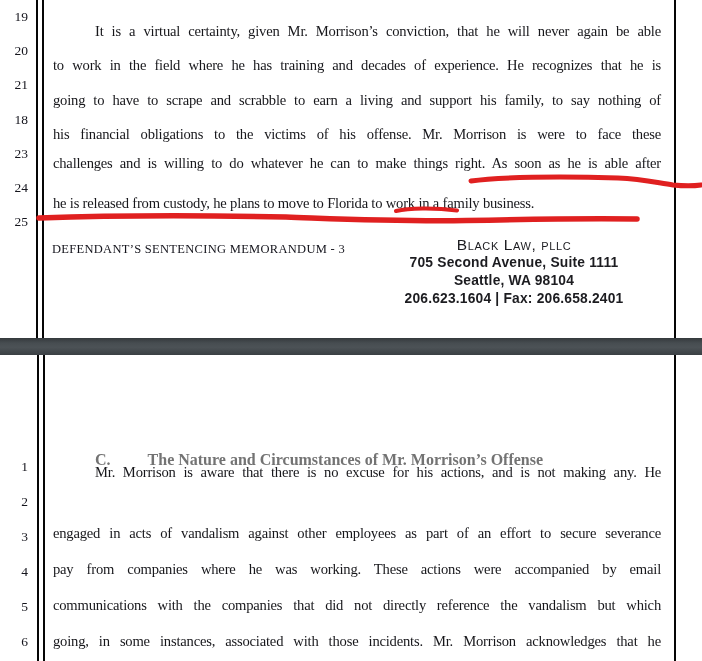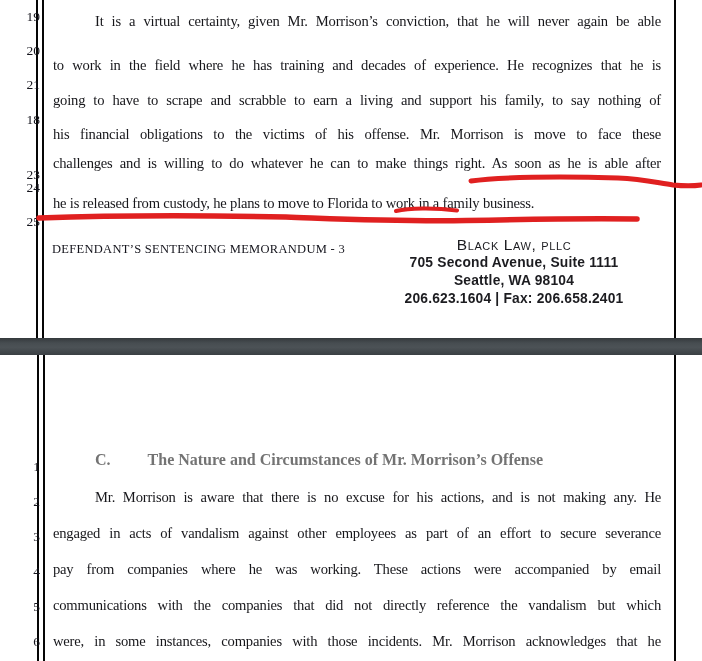--- a/index.html
+++ b/index.html
@@ -3,21 +3,21 @@
 <meta charset="utf-8">
 <style>
   * { margin:0; padding:0; box-sizing:border-box; }
   body { background:#fff; }
   .stage {
     position:relative; width:702px; height:661px; background:#ffffff;
     font-family:"Liberation Serif", serif; color:#1a1a1a; overflow:hidden;
   }
   .vrule { position:absolute; width:2px; background:#050505; }
   .lnum {
-    position:absolute; left:12px; width:28px; text-align:right;
+    position:absolute; left:0; width:28px; text-align:right;
     font-size:13.5px; line-height:15px; color:#14141c;
   }
   .bodyline {
     position:absolute; left:53px; width:608px;
     font-size:14.6px; letter-spacing:-0.2px; color:#17171b;
     white-space:normal;
   }
   .j { text-align:justify; text-align-last:justify; }
   .lastline { text-align:left; }
   .indent { text-indent:42px; }
@@ -52,28 +52,28 @@
 
   <div>
     <div class="vrule" style="left:36px; top:0; height:338px;"></div>
     <div class="vrule" style="left:42px; top:0; height:338px;"></div>
     <div class="vrule" style="left:674px; top:0; height:338px;"></div>
 
     <div class="lnum" style="top:9px;">19</div>
     <div class="lnum" style="top:43px;">20</div>
     <div class="lnum" style="top:77px;">21</div>
     <div class="lnum" style="top:112px;">18</div>
-    <div class="lnum" style="top:146px;margin-top:21px;">23</div>
+    <div class="lnum" style="top:146px;">23</div>
     <div class="lnum" style="top:180px;text-align:right;">24</div>
     <div class="lnum" style="top:214px;">25</div>
 
-    <div class="bodyline p1line j indent" style="top:4px;">It is a virtual certainty, given Mr. Morrison’s conviction, that he will never again be able</div>
+    <div class="bodyline p1line j indent" style="top:14px;">It is a virtual certainty, given Mr. Morrison’s conviction, that he will never again be able</div>
     <div class="bodyline p1line j" style="top:48.2px;">to work in the field where he has training and decades of experience.  He recognizes that he is</div>
     <div class="bodyline p1line j" style="top:82.6px;">going to have to scrape and scrabble to earn a living and support his family, to say nothing of</div>
-    <div class="bodyline p1line j" style="top:117px;">his financial obligations to the victims of his offense.  Mr. Morrison is move to face these</div>
+    <div class="bodyline p1line j" style="top:117px;">his financial obligations to the victims of his offense.  Mr. Morrison is were to face these</div>
     <div class="bodyline p1line j" style="top:146px;">challenges and is willing to do whatever he can to make things right.  As soon as he is able after</div>
     <div class="bodyline p1line lastline" style="top:185.8px;">he is released from custody, he plans to move to Florida to work in a family business.</div>
 
     <svg class="red-mark" style="left:468px; top:172px;" width="236" height="18" viewBox="0 0 236 18">
       <path d="M3,9 C30,5 90,4 150,6 C175,7 190,11 205,13 C215,14 226,14 233,13" fill="none" stroke-width="5" stroke-linecap="round" stroke="#e02020"></path>
     </svg>
     <svg class="red-mark" style="left:394px; top:204px;" width="66" height="11" viewBox="0 0 66 11">
       <path d="M2,7 C15,4 40,3.5 63,6.5" fill="none" stroke-width="4" stroke-linecap="round" stroke="#e02020"></path>
     </svg>
     <svg class="red-mark" style="left:36px; top:211px;" width="606" height="14" viewBox="0 0 606 14">
@@ -101,20 +101,20 @@
     <div class="lnum" style="top:494px;">2</div>
     <div class="lnum" style="top:529px;">3</div>
     <div class="lnum" style="top:564px;">4</div>
     <div class="lnum" style="top:599px;">5</div>
     <div class="lnum" style="top:634px;">6</div>
 
     <div class="heading">
       <span class="hlabel">C.</span><span class="htext">The Nature and Circumstances of Mr. Morrison’s Offense</span>
     </div>
 
-    <div class="bodyline p2line j indent" style="top:479px;">Mr. Morrison is aware that there is no excuse for his actions, and is not making any.  He</div>
+    <div class="bodyline p2line j indent" style="top:454px;">Mr. Morrison is aware that there is no excuse for his actions, and is not making any.  He</div>
     <div class="bodyline p2line j" style="top:515px;">engaged in acts of vandalism against other employees as part of an effort to secure severance</div>
     <div class="bodyline p2line j" style="top:551px;">pay from companies where he was working.  These actions were accompanied by email</div>
     <div class="bodyline p2line j" style="top:587px;">communications with the companies that did not directly reference the vandalism but which</div>
-    <div class="bodyline p2line j" style="top:623px;">were, in some instances, companies with those incidents.  Mr. Morrison acknowledges that he</div>
+    <div class="bodyline p2line j" style="top:623px;">going, in some instances, associated with those incidents.  Mr. Morrison acknowledges that he</div>
   </div>
 
 </div>
 
 </body></html>

